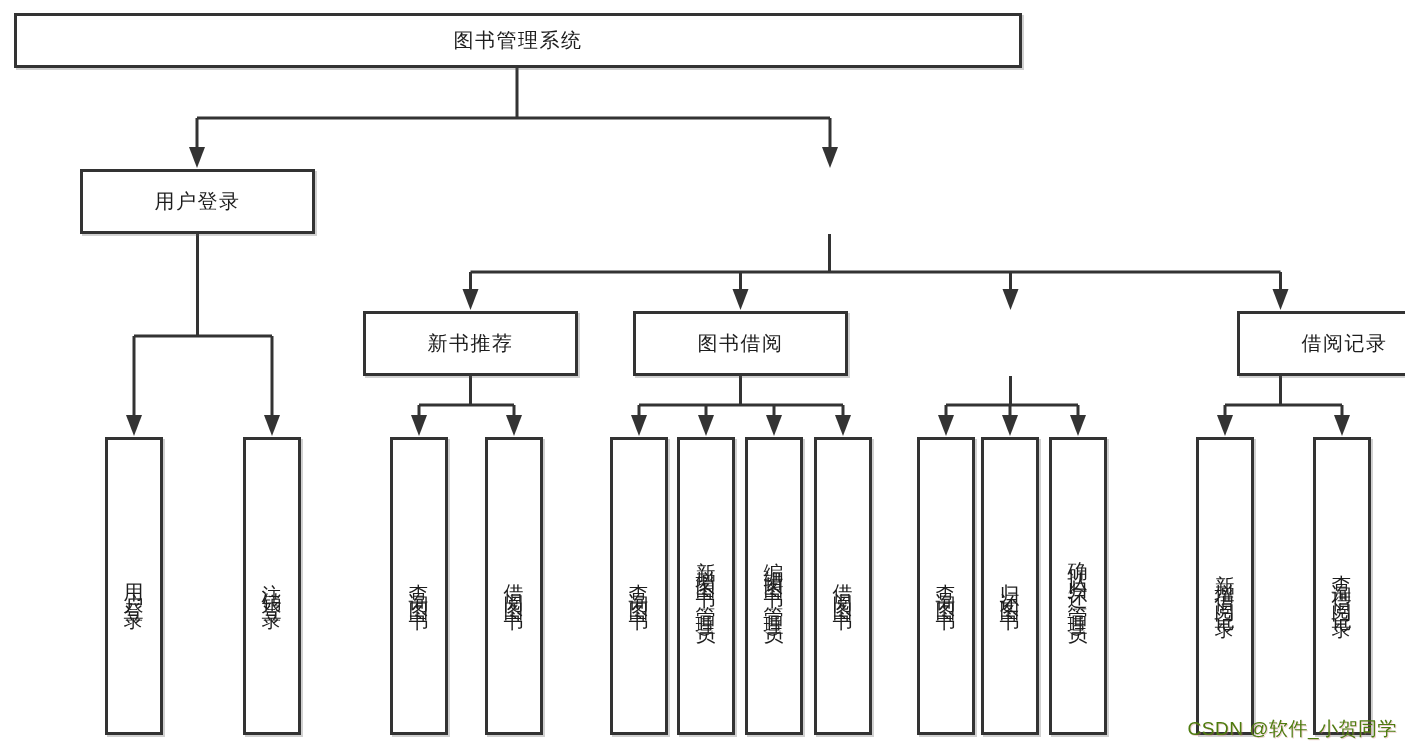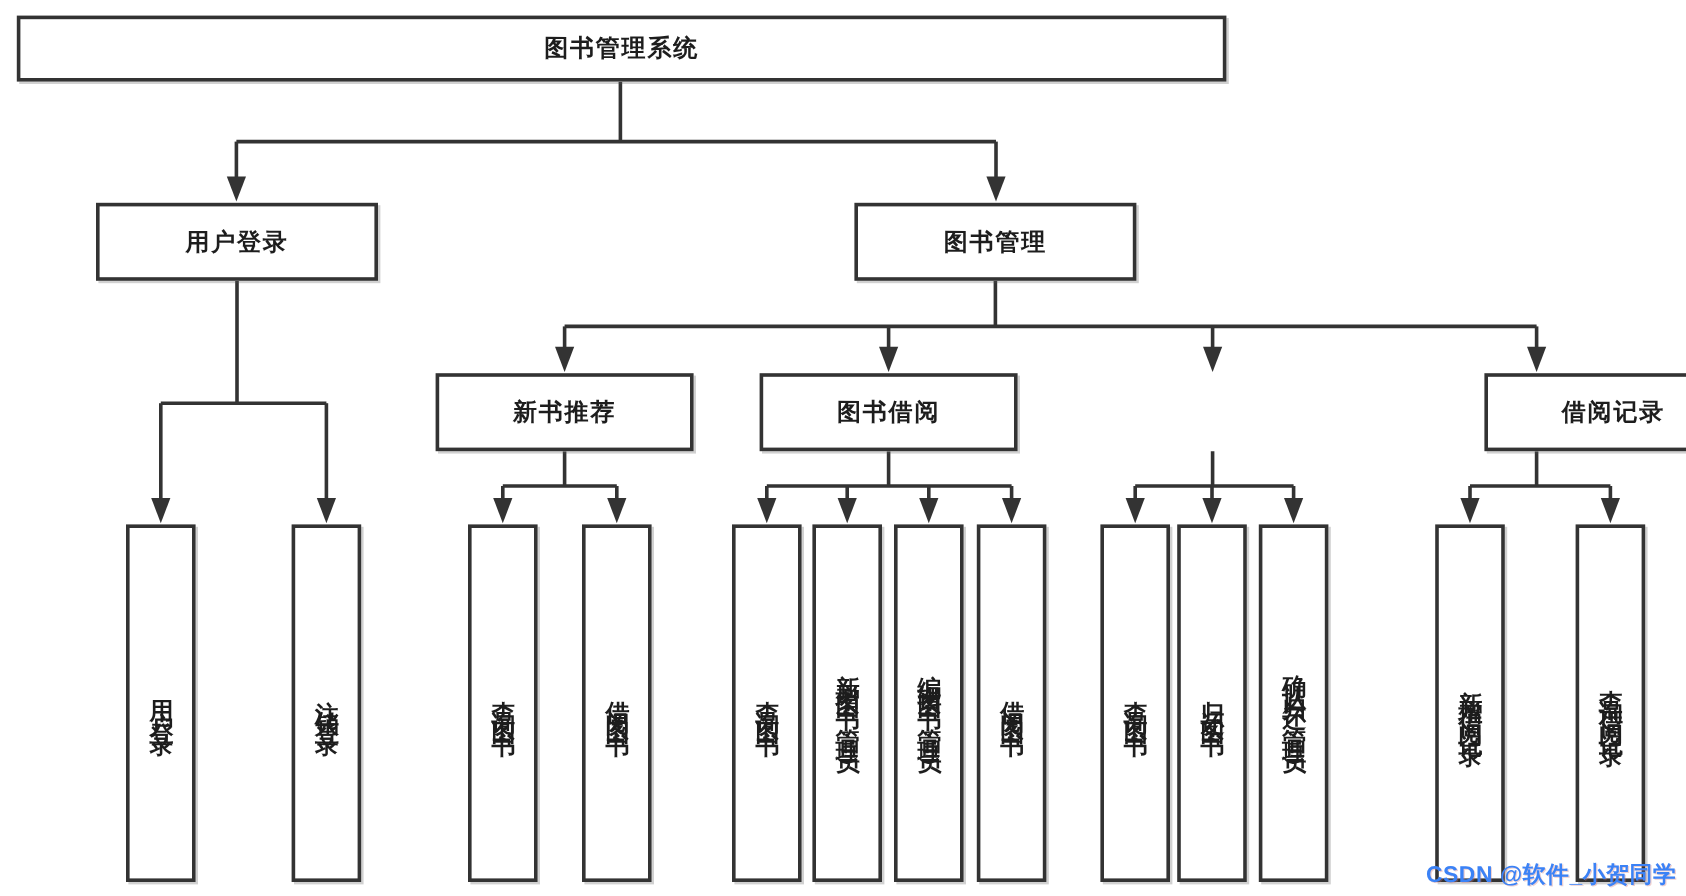--- a/index.html
+++ b/index.html
@@ -3,21 +3,21 @@
 <meta charset="utf-8">
 <style>
   html,body{margin:0;padding:0;}
   body{
     width:1405px;height:747px;
     background:#ffffff;
     font-family:"Liberation Sans","DejaVu Sans",sans-serif;
     position:relative;
     overflow:hidden;
   }
-  #stage{position:absolute;left:0;top:0;width:1405px;height:747px;font-weight:bold;}
+  #stage{position:absolute;left:0;top:0;width:1405px;height:747px;}
   #wires{position:absolute;left:0;top:0;width:1405px;height:747px;}
   .node{
     position:absolute;
     background:#ffffff;
     border:3px solid #333333;
     box-sizing:border-box;
     display:flex;align-items:center;justify-content:center;
     box-shadow:2px 2px 0 rgba(90,90,90,0.28);
     color:#1d1d1d;
   }
@@ -30,21 +30,21 @@
     writing-mode:vertical-rl;
     text-orientation:mixed;
     letter-spacing:9px;
     line-height:1;
     white-space:normal;
   }
   .watermark{
     position:absolute;
     right:8px;bottom:5px;
     font-size:19px;
-    color:#3b82f6;
+    color:#4d7c0f;
     letter-spacing:0.5px;
     text-shadow:1px 1px 0 rgba(205,120,120,0.35);
     white-space:nowrap;
   }
 </style>
 </head>
 <body>
 
 <div id="stage">
 
@@ -117,23 +117,20 @@
     </g>
   </svg>
 
   <div class="node h" style="left:14px;top:13px;width:1008px;height:55px">
     <span class="lbl">图书管理系统</span>
   </div>
 
   <div class="node h" style="left:80px;top:169px;width:235px;height:65px">
     <span class="lbl">用户登录</span>
   </div>
-  <div class="node h" style="left:712px;top:169px;width:235px;height:65px">
-    <span class="lbl">图书管理</span>
-  </div>
 
   <div class="node h" style="left:633px;top:311px;width:215px;height:65px">
     <span class="lbl">图书借阅</span>
   </div>
   <div class="node h" style="left:363px;top:311px;width:215px;height:65px">
     <span class="lbl">新书推荐</span>
   </div>
   <div class="node h" style="left:1237px;top:311px;width:215px;height:65px">
     <span class="lbl">借阅记录</span>
   </div>

